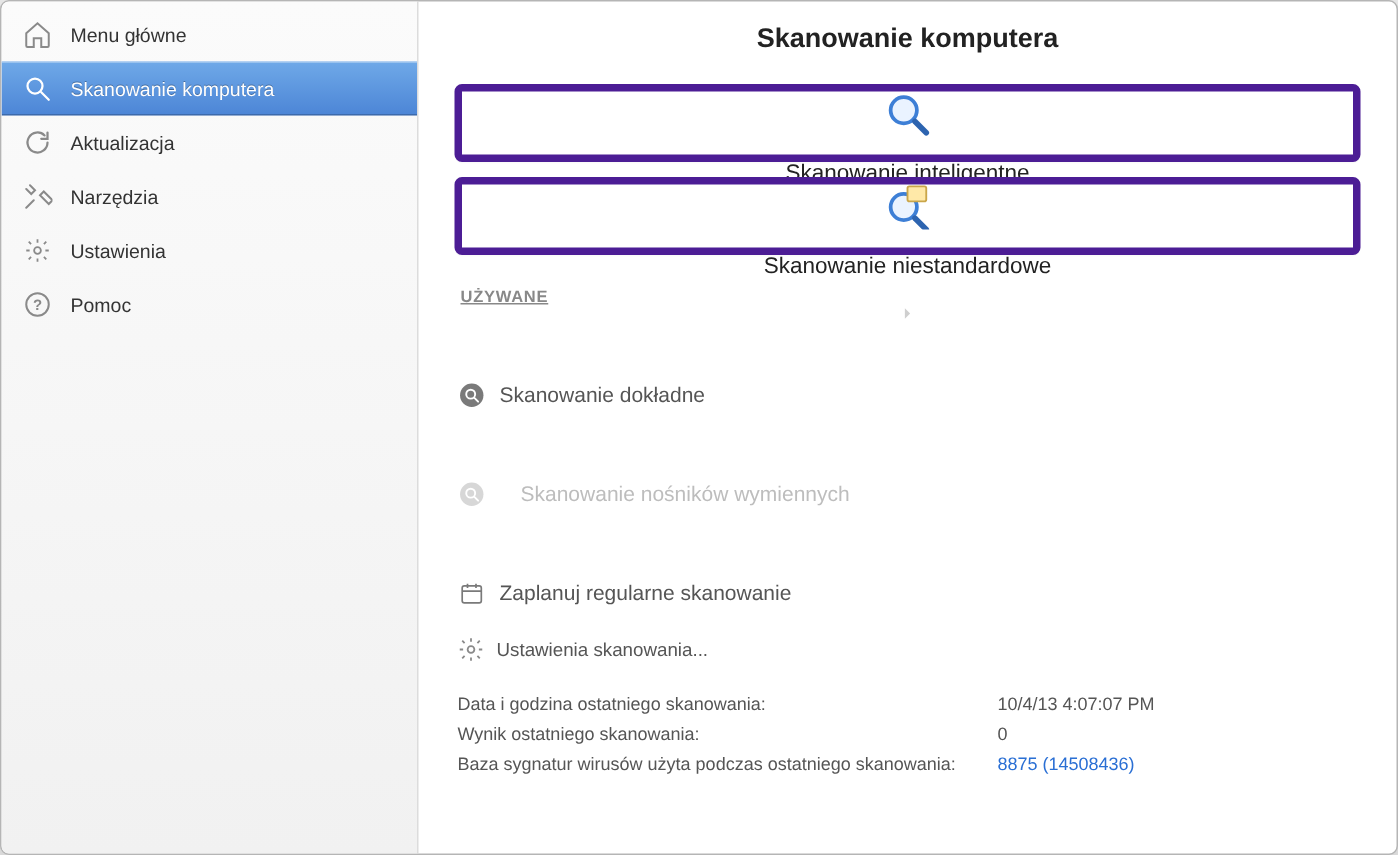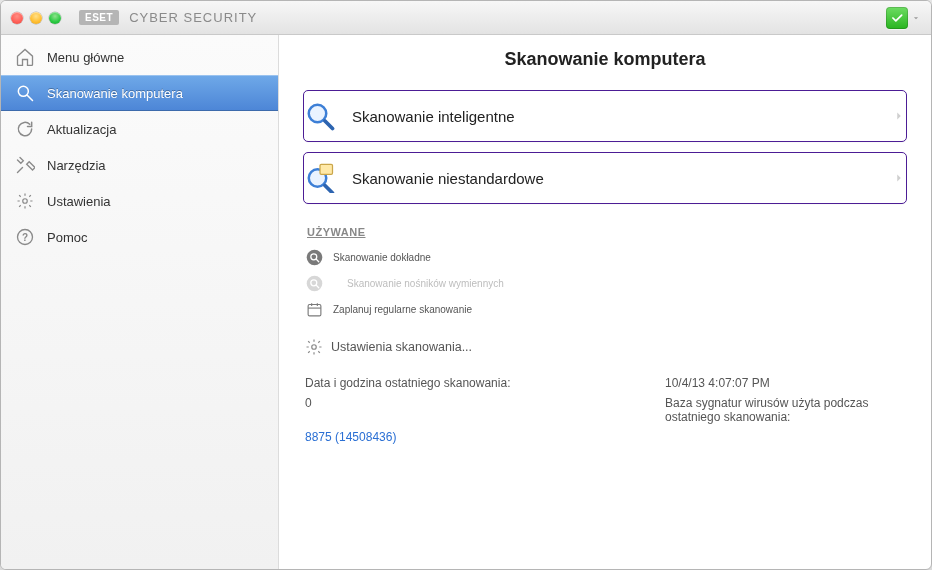--- a/index.html
+++ b/index.html
@@ -18,60 +18,39 @@
 .status-box { width:22px; height:22px; border-radius:4px; background:linear-gradient(#6edc63,#28b41f); box-shadow:inset 0 0 0 1px rgba(0,0,0,.15),0 1px 0 rgba(255,255,255,.5); display:flex; align-items:center; justify-content:center; color:#fff; font-size:14px; }
 .content { flex:1; display:flex; overflow:hidden; }
 .sidebar { width:278px; background:linear-gradient(#fbfbfb,#f1f1f1); border-right:1px solid #dcdcdc; padding-top:4px; }
 .side-item { display:flex; align-items:center; height:36px; padding:0 14px; gap:12px; font-size:13px; color:#333; cursor:pointer; }
 .side-item.active { background:linear-gradient(#6fa9e8,#4c85d6); color:#fff; text-shadow:0 -1px 0 rgba(0,0,0,.3); box-shadow:inset 0 1px 0 rgba(255,255,255,.3),inset 0 -1px 0 rgba(0,0,0,.2); }
 .side-icon { width:20px; height:20px; display:flex; align-items:center; justify-content:center; }
 .main { flex:1; display:flex; flex-direction:column; overflow:auto; }
 .page-head { text-align:center; padding:14px 0 20px 0; }
 .page-head h1 { font-size:18px; font-weight:bold; color:#222; }
 .panel-list { padding:0 24px; display:flex; flex-direction:column; gap:10px; }
-.action-card { height:52px; background:#fff; border:1px solid #4c1d95; border-radius:5px; display:flex; align-items:center; padding:0 0; gap:16px; cursor:pointer; box-shadow:0 1px 0 rgba(0,0,0,.02); }
+.action-card { height:52px; background:#fff; border:5px solid #4c1d95; border-radius:5px; display:flex; align-items:center; padding:0 0; gap:16px; cursor:pointer; box-shadow:0 1px 0 rgba(0,0,0,.02);flex-direction:column; }
 .card-icon { width:32px; height:32px; display:flex; align-items:center; justify-content:center; }
 .card-label { font-size:15px; color:#222; flex:1; }
 .chev { color:#cfcfcf; }
 .section-title { padding:22px 28px 6px 28px; font-size:11px; font-weight:bold; color:#888; letter-spacing:.5px;text-decoration:underline; }
 .used-list { padding:0 26px; }
-.used-item { display:flex; align-items:center; height:26px; gap:10px; font-size:10px; color:#555; cursor:pointer; }
+.used-item { display:flex; align-items:center; height:26px; gap:10px; font-size:14px; color:#555; cursor:pointer;margin-top:40px; }
 .used-item.disabled { color:#bdbdbd; cursor:default;gap:24px; }
 .small-icon { width:18px; height:18px; display:flex; align-items:center; justify-content:center; }
 .settings-row { padding:16px 26px; display:flex; align-items:center; gap:8px; font-size:12.5px; color:#555; cursor:pointer; }
 .info-grid { padding:4px 36px 0 26px; display:grid; grid-template-columns:360px 1fr; row-gap:6px; font-size:12px; color:#555; }
 .info-val.link { color:#2a6fd4; cursor:pointer; }
 svg { display:block; }
 </style>
 </head>
 <body>
 
 <div class="window">
 
-  <div class="titlebar">
-    <div class="traffic">
-      <div class="tl-red"></div>
-      <div class="tl-yel"></div>
-      <div class="tl-grn"></div>
-    </div>
-    <div class="brand">
-      <span class="brand-logo">ESET</span>
-      <span class="brand-title">CYBER SECURITY</span>
-    </div>
-    <div class="titlebar-right">
-      <div class="status-box">
-        <svg width="14" height="14" viewBox="0 0 24 24">
-            <path fill="none" stroke="#fff" stroke-width="3" stroke-linecap="round" stroke-linejoin="round" d="M5 12l5 5L20 7"></path>
-          </svg>
-      </div>
-      <svg width="10" height="10" viewBox="0 0 24 24">
-          <path fill="#9a9a9a" d="M7 10l5 5 5-5z"></path>
-        </svg>
-    </div>
-  </div>
 
   <div class="content">
     <div class="sidebar" id="sidebar">
         <div class="side-item">
           <span class="side-icon">
             <svg width="20" height="20" viewBox="0 0 24 24">
               <path fill="none" stroke="#8a8a8a" stroke-width="1.6" d="M3 11l9-8 9 8v10a1 1 0 0 1-1 1h-5v-7h-6v7H4a1 1 0 0 1-1-1z"></path>
             </svg>
           </span>
   <span>Menu główne</span>
@@ -199,19 +178,20 @@
               <circle cx="12" cy="12" r="3" fill="none" stroke="#8a8a8a" stroke-width="1.6"></circle>
               <path fill="none" stroke="#8a8a8a" stroke-width="1.6" d="M12 2v3M12 19v3M4.2 4.2l2.1 2.1M17.7 17.7l2.1 2.1M2 12h3M19 12h3M4.2 19.8l2.1-2.1M17.7 6.3l2.1-2.1"></path>
             </svg>
           </span>
         <span>Ustawienia skanowania...</span>
       </div>
 
       <div class="info-grid" id="info">
           <div class="info-lbl">Data i godzina ostatniego skanowania:</div>
           <div class="info-val">10/4/13 4:07:07 PM</div>
+          <div class="info-lbl">Wynik ostatniego skanowania:</div>
           <div class="info-val">0</div>
           <div class="info-lbl">Baza sygnatur wirusów użyta podczas ostatniego skanowania:</div>
           <div class="info-val link">8875 (14508436)</div>
         </div>
     </div>
   </div>
 </div>
 
 </body></html>

